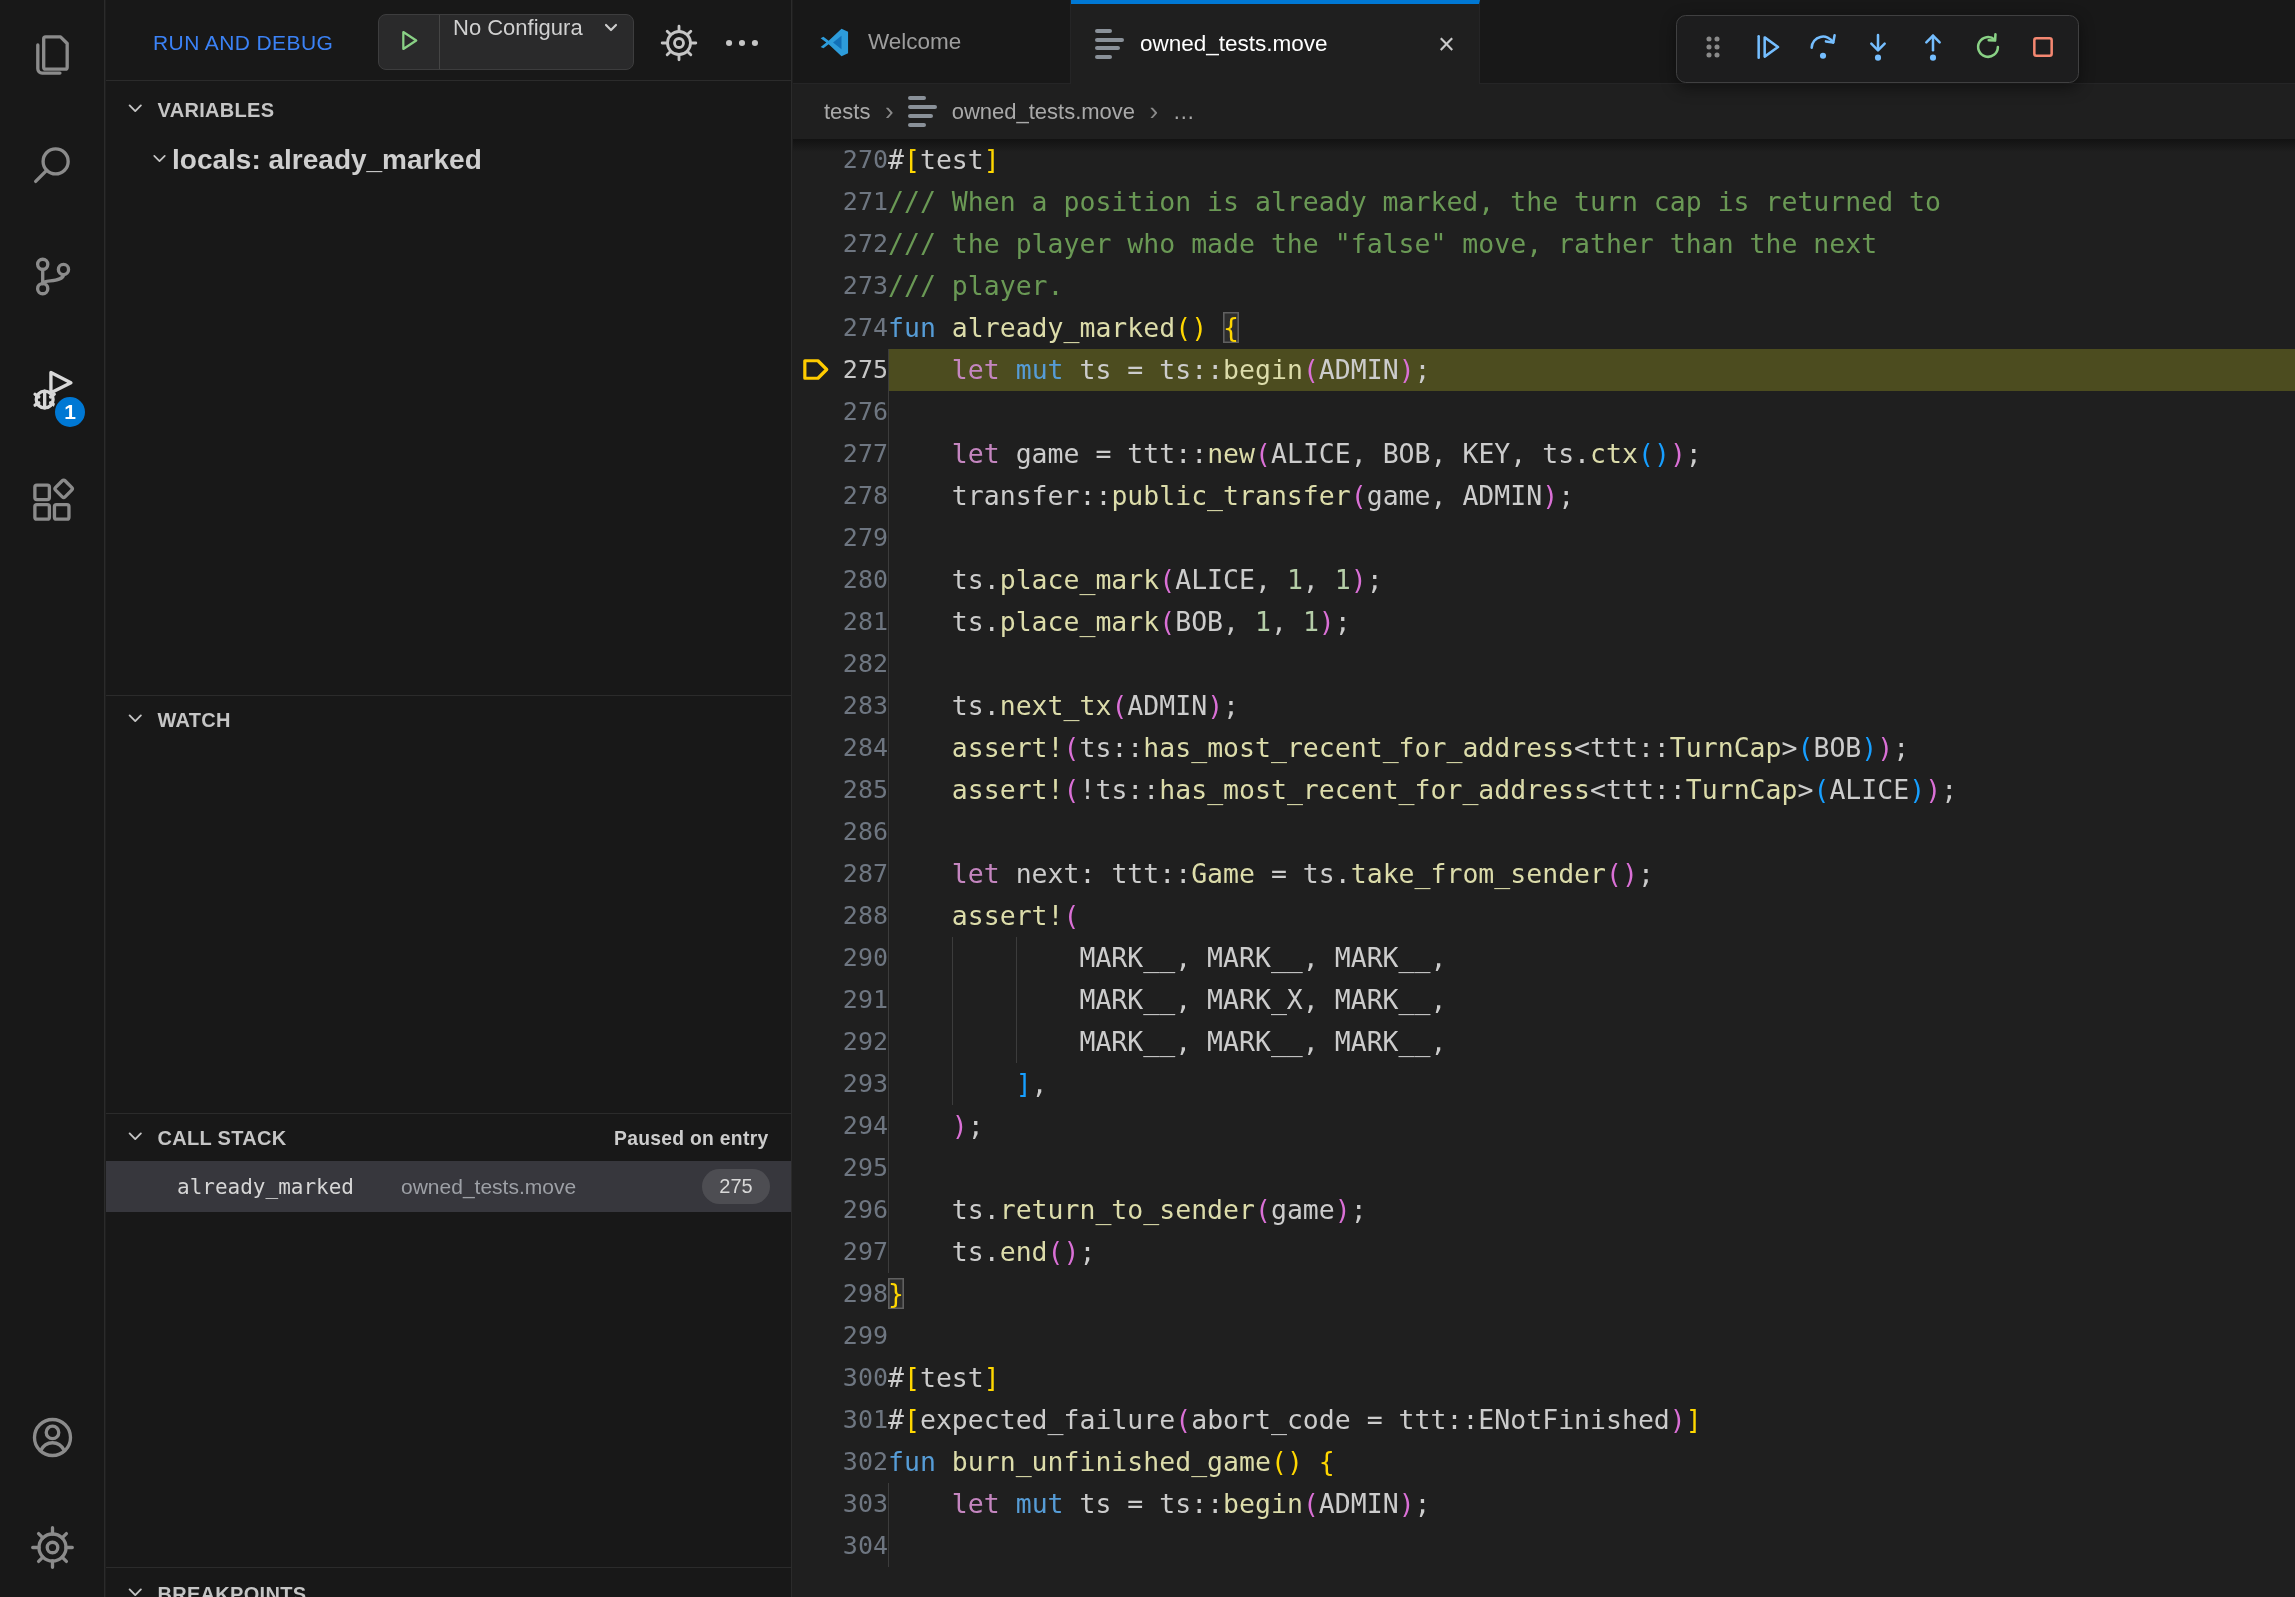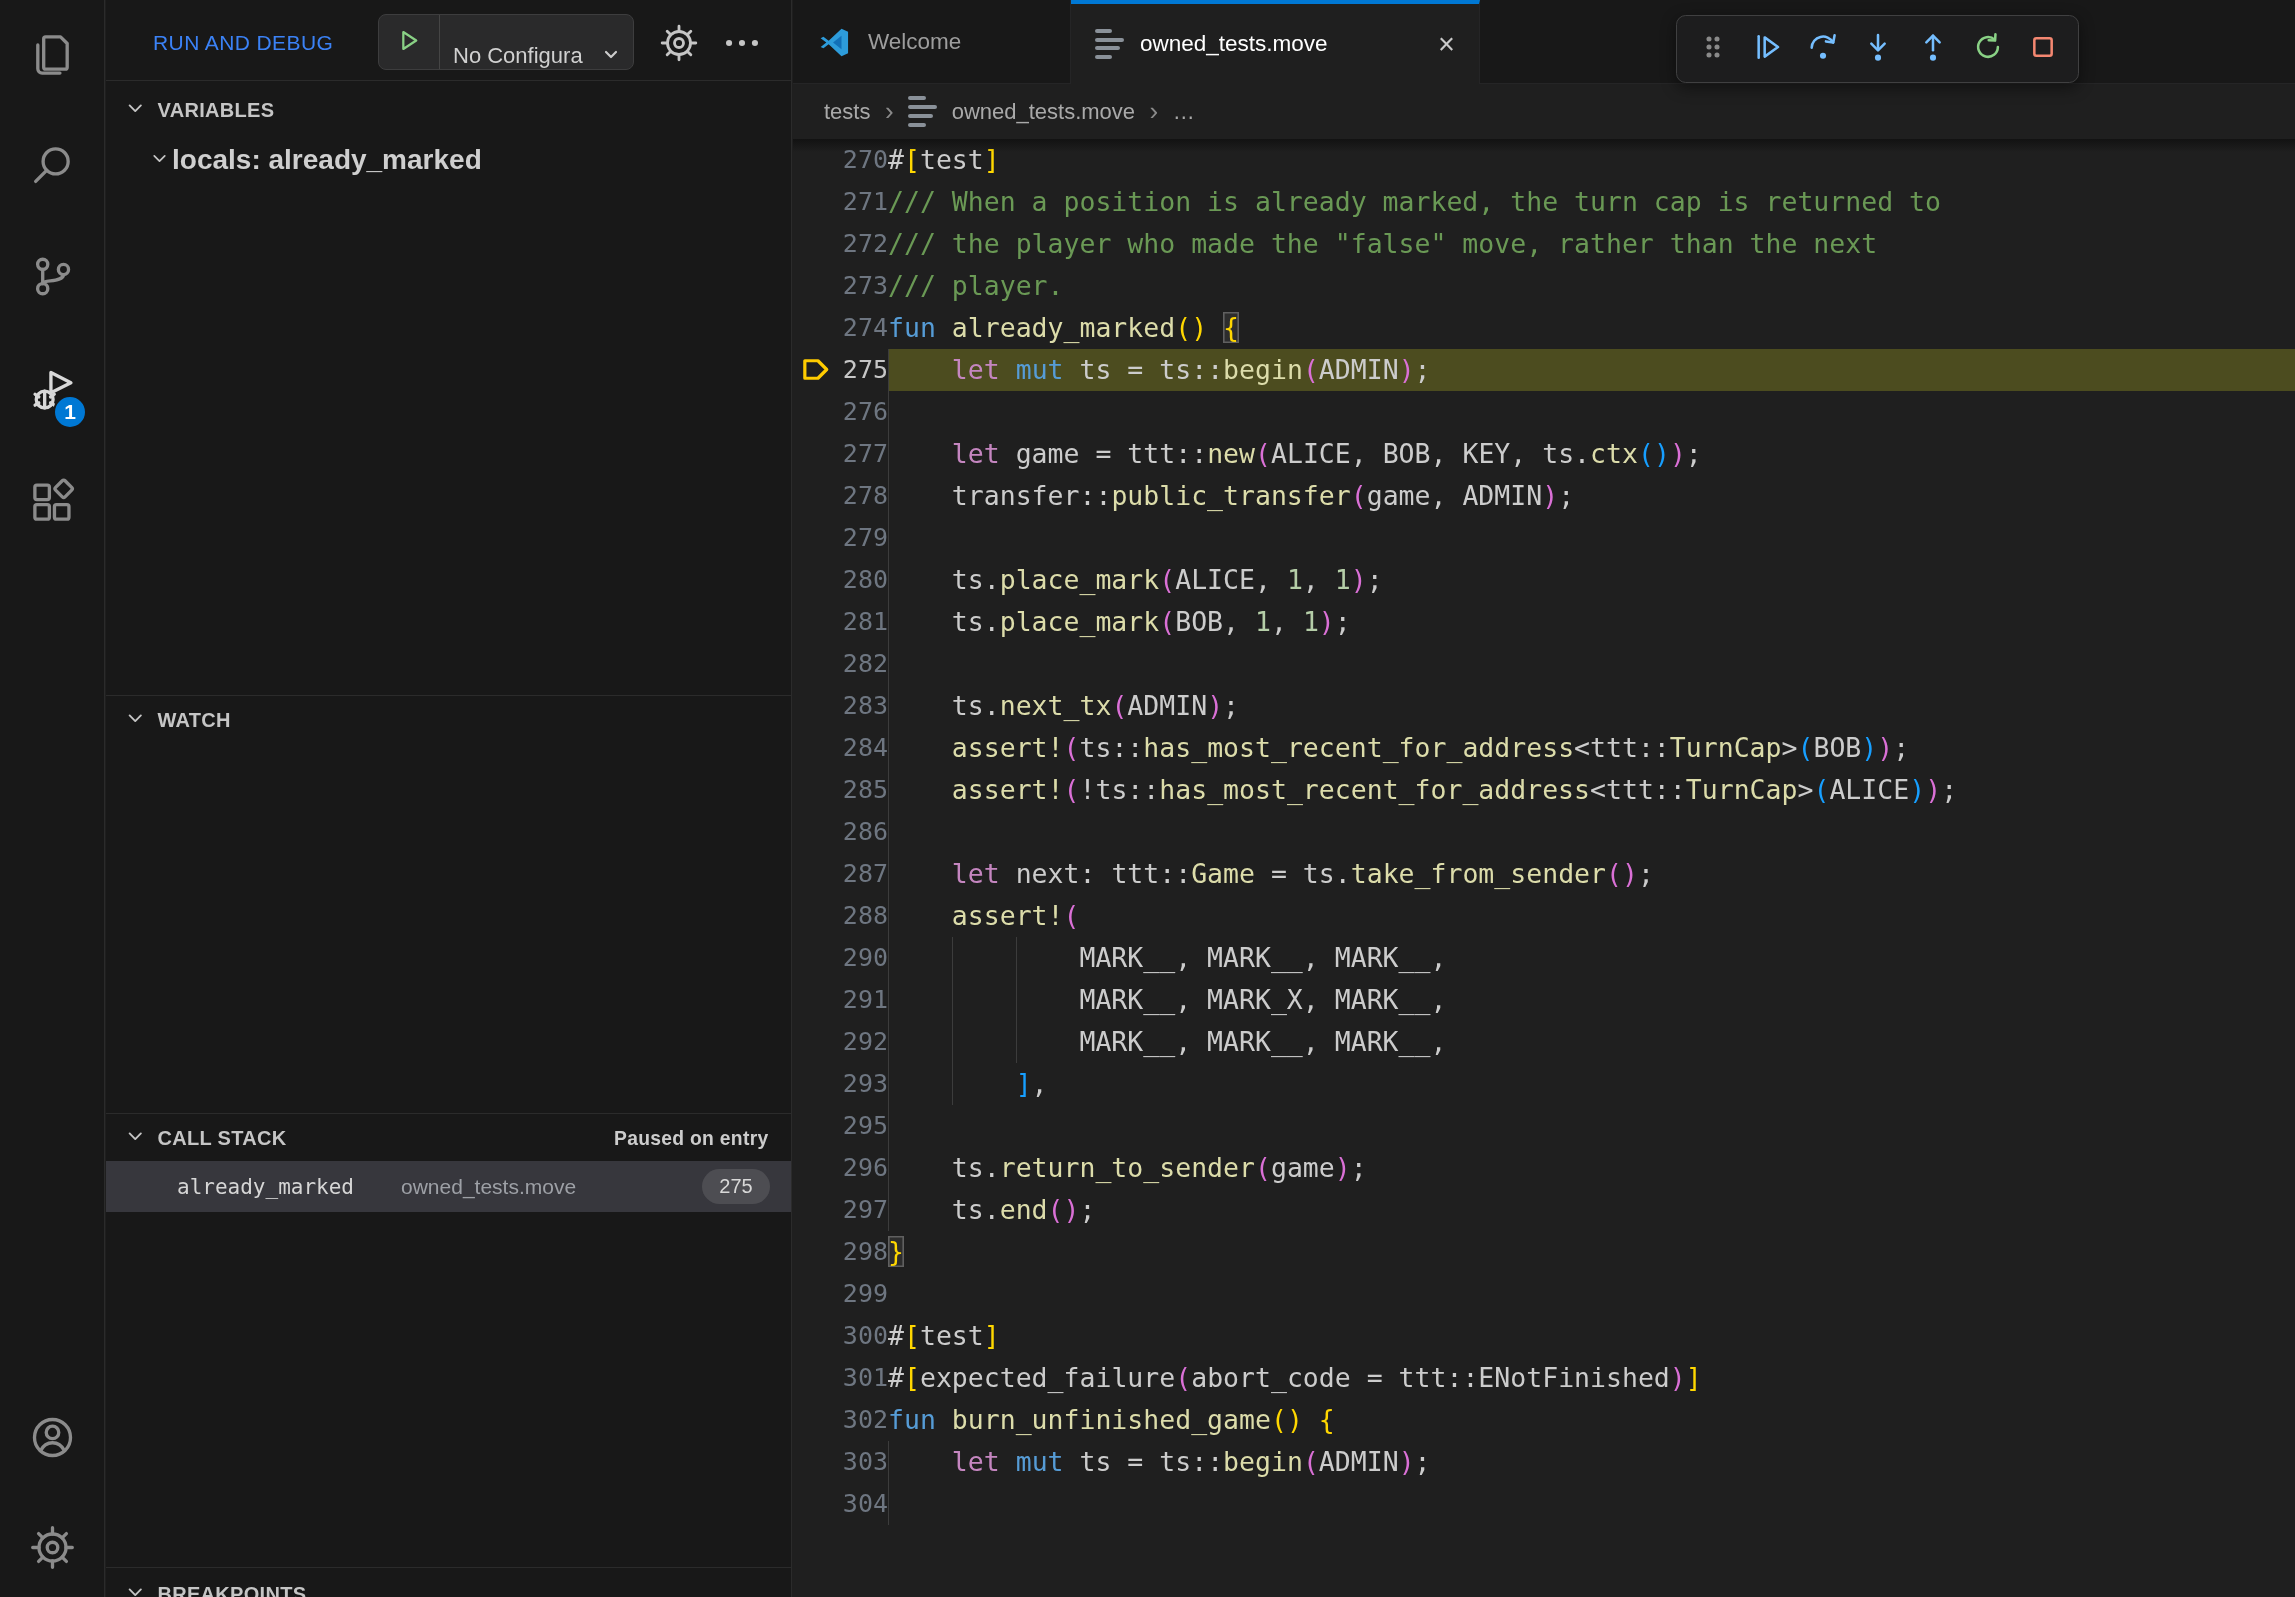--- a/index.html
+++ b/index.html
@@ -15,21 +15,21 @@
   .ab-item.active{color:#d8d8d8;}
   .ab-badge{position:absolute;left:53px;top:47px;min-width:34px;height:34px;border-radius:17px;background:#0078d4;color:#fff;
             font-size:21px;font-weight:700;display:flex;align-items:center;justify-content:center;border:2.4px solid #181818;}
 
   
   .sidebar{position:absolute;left:106px;top:0;width:686px;height:100%;background:#181818;border-right:0.8px solid #2b2b2b;z-index:5;}
   .sb-title{position:absolute;left:47px;top:31px;font-size:21px;color:#3b82f6;letter-spacing:0.4px;white-space:nowrap;}
   .launch{position:absolute;left:272px;top:13.7px;width:256px;height:56px;background:#2a2a2b;border:0.8px solid #3d3d3e;border-radius:8px;display:flex;align-items:stretch;overflow:hidden;}
   .launch-play{width:61px;display:flex;align-items:center;justify-content:center;border-right:0.8px solid #454545;color:#89d185;}
   .launch-play svg{width:27px;height:27px;}
-  .launch-body{flex:1;display:flex;align-items:flex-end;padding:0 9.7px 0 13px;min-width:0;}
+  .launch-body{flex:1;display:flex;align-items:flex-start;padding:0 9.7px 0 13px;min-width:0;}
   .launch-label{font-size:22px;color:#d0d0d0;white-space:nowrap;overflow:hidden;flex:1;}
   .launch-chevron{color:#cccccc;flex:0 0 auto;}
   .launch-chevron svg{width:24px;height:24px;}
   .hdr-icon{position:absolute;color:#c5c5c5;}
   .hdr-gear{left:553px;top:22.5px;}
   .hdr-gear svg{width:40px;height:40px;}
   .hdr-dots{left:616px;top:31px;}
   .hdr-dots svg{width:40px;height:24px;}
   .sb-div{position:absolute;left:0;right:0;height:0.8px;background:#2b2b2b;}
   .sec{position:absolute;left:0;right:0;height:45px;display:flex;align-items:center;gap:11.3px;padding-left:17.7px;
@@ -400,20 +400,25 @@
             <div class="g-num">292</div>
             <div class="content"><span class="guide" style="left: 0ch;"></span><span class="guide" style="left: 4ch;"></span><span class="guide" style="left: 8ch;"></span><span class="tk-w">            MARK__, MARK__, MARK__,</span></div>
           </div>
           <div class="line">
             <div class="g-icon"></div>
             <div class="g-num">293</div>
             <div class="content"><span class="guide" style="left: 0ch;"></span><span class="guide" style="left: 4ch;"></span><span class="tk-w">        </span><span class="tk-b3">]</span><span class="tk-w">,</span></div>
           </div>
           <div class="line">
             <div class="g-icon"></div>
+            <div class="g-num">294</div>
+            <div class="content"><span class="guide" style="left: 0ch;"></span><span class="tk-w">    </span><span class="tk-b2">)</span><span class="tk-w">;</span></div>
+          </div>
+          <div class="line">
+            <div class="g-icon"></div>
             <div class="g-num">295</div>
             <div class="content"><span class="guide" style="left: 0ch;"></span></div>
           </div>
           <div class="line">
             <div class="g-icon"></div>
             <div class="g-num">296</div>
             <div class="content"><span class="guide" style="left: 0ch;"></span><span class="tk-w">    ts.</span><span class="tk-fn">return_to_sender</span><span class="tk-b2">(</span><span class="tk-w">game</span><span class="tk-b2">)</span><span class="tk-w">;</span></div>
           </div>
           <div class="line">
             <div class="g-icon"></div>

